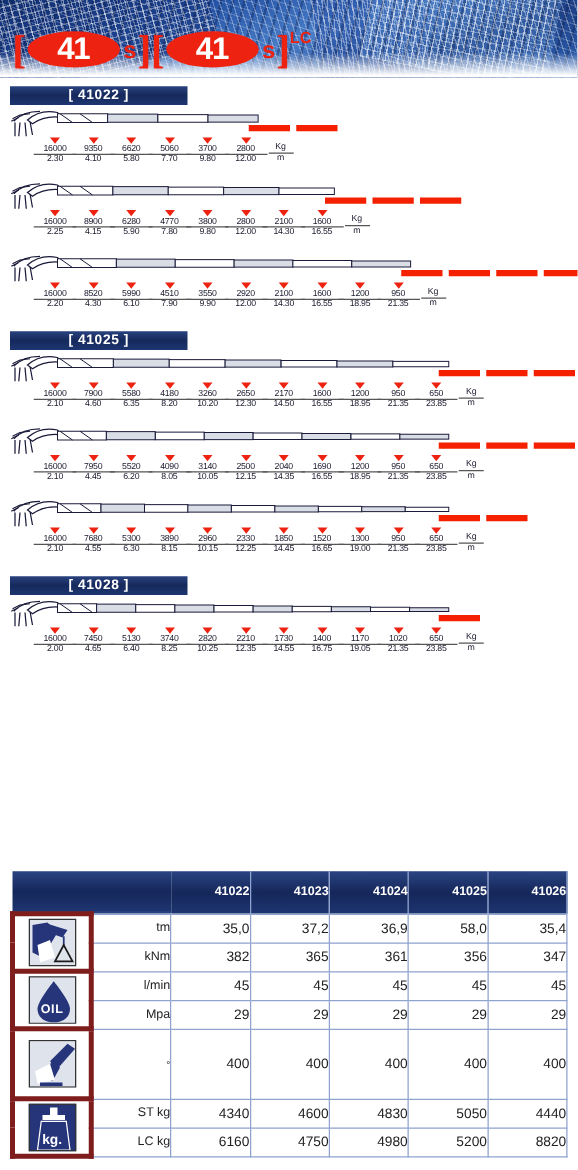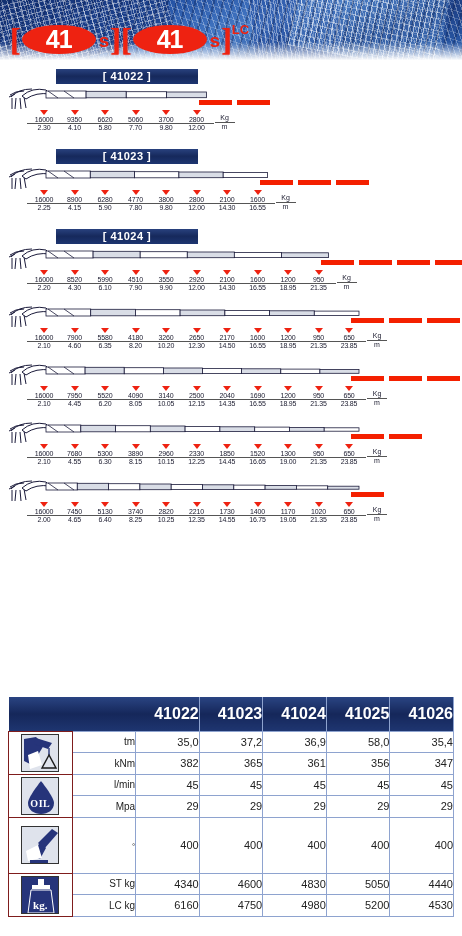--- a/index.html
+++ b/index.html
@@ -69,21 +69,21 @@
     background:#ee2211; color:#ffffff;
     font-size:25px; font-weight:bold; letter-spacing:-1px;
     margin: 0 1px;
   }
   .sml { color:#ee2211; font-size:19px; font-weight:bold; margin:4px 1px 0 2px; }
   .sup-lc { color:#ee2211; font-size:13px; font-weight:bold; align-self:flex-start; margin-top:-1px; }
 
   
   .diagrams { position:absolute; left:0; top:62px; width:462px; }
   .block { position:relative; width:462px; }
-  .badge-row { padding: 4px 0 0 8px; margin-left: 48px; }
+  .badge-row { padding: 4px 0 0 8px; }
   .badge {
     display:inline-block;
     width:142px; height:15px; line-height:15px;
     background: linear-gradient(to bottom,#29427e 0%, #16295c 48%, #1d3570 100%);
     color:#ffffff; font-size:11px; font-weight:bold;
     text-align:center; letter-spacing:.5px;
   }
   .diagram { position:relative; height:58px; }
   .crane-svg { position:absolute; left:6px; top:1px; }
   .redbars { position:absolute; top:16px; height:5px; }
@@ -112,31 +112,31 @@
     text-align:center; width:20px; line-height:8px;
   }
   .unitlabel .u1 { border-bottom:1px solid #555; }
 
   
   .spec-wrap { position:absolute; left:8px; top:697px; width:446px; }
   table.spec { border-collapse:collapse; width:446px; table-layout:fixed; }
   table.spec td, table.spec th { padding:0; }
   .hdr-cell {
     background: linear-gradient(to bottom,#2a4482 0%, #15275a 50%, #1e3570 100%);
-    color:#ffffff; font-size:16px; font-weight:bold;
+    color:#ffffff; font-size:10px; font-weight:bold;
     text-align:right; padding-right:7px; height:34px;
     border-right:1px solid #8ea3cf;
   }
   .hdr-blank {
     background: linear-gradient(to bottom,#2a4482 0%, #15275a 50%, #1e3570 100%);
     height:34px;
   }
   .icon-cell {
-    width:50px; border:1px solid #7f1d1d; background:#fff;
-    text-align:center; vertical-align:middle;font-family:Liberation Serif, serif;
+    width:50px; border:4px solid #7f1d1d; background:#fff;
+    text-align:center; vertical-align:middle;
   }
   .unit-cell {
     width:60px; border:1px solid #8ea3cf; background:#fff;
     text-align:right; padding-right:6px; font-size:10px; color:#222;
     height:20px;
   }
   .val-cell {
     border:1px solid #8ea3cf; background:#fff;
     text-align:right; padding-right:8px; font-size:11px; color:#222;
     height:20px;
@@ -241,21 +241,20 @@
               <div class="m">12.00</div>
             </div>
             <div class="unitlabel" style="left: 214.5px;">
               <div class="u1">Kg</div>
               <div>m</div>
             </div>
           </div>
         </div>
       </div>
       <div class="block">
-        <div class="badge-row"><span class="badge">[ 41023 ]</span></div>
         <div class="diagram">
           <svg class="crane-svg" width="265.5" height="26" viewBox="0 0 265.5 26">
             <g stroke="#1a1a3a" stroke-width="1" fill="none">
               <path d="M4 10 L10 7 L18 6"></path>
               <path d="M3 12 L9 9"></path>
               <path d="M6 13 L6 24 M10 13 L9 24 M14 13 L15 24 M18 12 L20 23"></path>
               <path d="M5 12 Q12 4 26 4"></path>
             </g>
             <g stroke="#1a1a3a" stroke-width="1" fill="#ffffff">
               <path d="M16 11 Q26 2 40 5 L44 9 Q30 7 20 14 Z"></path>
@@ -314,21 +313,20 @@
               <div class="m">16.55</div>
             </div>
             <div class="unitlabel" style="left: 275.5px;">
               <div class="u1">Kg</div>
               <div>m</div>
             </div>
           </div>
         </div>
       </div>
       <div class="block">
-        <div class="badge-row"><span class="badge">[ 41024 ]</span></div>
         <div class="diagram">
           <svg class="crane-svg" width="326.5" height="26" viewBox="0 0 326.5 26">
             <g stroke="#1a1a3a" stroke-width="1" fill="none">
               <path d="M4 10 L10 7 L18 6"></path>
               <path d="M3 12 L9 9"></path>
               <path d="M6 13 L6 24 M10 13 L9 24 M14 13 L15 24 M18 12 L20 23"></path>
               <path d="M5 12 Q12 4 26 4"></path>
             </g>
             <g stroke="#1a1a3a" stroke-width="1" fill="#ffffff">
               <path d="M16 11 Q26 2 40 5 L44 9 Q30 7 20 14 Z"></path>
@@ -399,20 +397,21 @@
               <div class="m">21.35</div>
             </div>
             <div class="unitlabel" style="left: 336.5px;">
               <div class="u1">Kg</div>
               <div>m</div>
             </div>
           </div>
         </div>
       </div>
       <div class="block">
+        <div class="badge-row"><span class="badge">[ 41025 ]</span></div>
         <div class="diagram">
           <svg class="crane-svg" width="357" height="26" viewBox="0 0 357 26">
             <g stroke="#1a1a3a" stroke-width="1" fill="none">
               <path d="M4 10 L10 7 L18 6"></path>
               <path d="M3 12 L9 9"></path>
               <path d="M6 13 L6 24 M10 13 L9 24 M14 13 L15 24 M18 12 L20 23"></path>
               <path d="M5 12 Q12 4 26 4"></path>
             </g>
             <g stroke="#1a1a3a" stroke-width="1" fill="#ffffff">
               <path d="M16 11 Q26 2 40 5 L44 9 Q30 7 20 14 Z"></path>
@@ -668,20 +667,21 @@
               <div class="m">23.85</div>
             </div>
             <div class="unitlabel" style="left: 367px;">
               <div class="u1">Kg</div>
               <div>m</div>
             </div>
           </div>
         </div>
       </div>
       <div class="block">
+        <div class="badge-row"><span class="badge">[ 41028 ]</span></div>
         <div class="diagram">
           <svg class="crane-svg" width="357" height="26" viewBox="0 0 357 26">
             <g stroke="#1a1a3a" stroke-width="1" fill="none">
               <path d="M4 10 L10 7 L18 6"></path>
               <path d="M3 12 L9 9"></path>
               <path d="M6 13 L6 24 M10 13 L9 24 M14 13 L15 24 M18 12 L20 23"></path>
               <path d="M5 12 Q12 4 26 4"></path>
             </g>
             <g stroke="#1a1a3a" stroke-width="1" fill="#ffffff">
               <path d="M16 11 Q26 2 40 5 L44 9 Q30 7 20 14 Z"></path>
@@ -859,19 +859,19 @@
             <td class="val-cell">4830</td>
             <td class="val-cell">5050</td>
             <td class="val-cell">4440</td>
           </tr>
           <tr>
             <td class="unit-cell">LC kg</td>
             <td class="val-cell">6160</td>
             <td class="val-cell">4750</td>
             <td class="val-cell">4980</td>
             <td class="val-cell">5200</td>
-            <td class="val-cell">4530</td>
+            <td class="val-cell">8820</td>
           </tr>
         </tbody>
     </table>
   </div>
 
 </div>
 
 </body></html>

